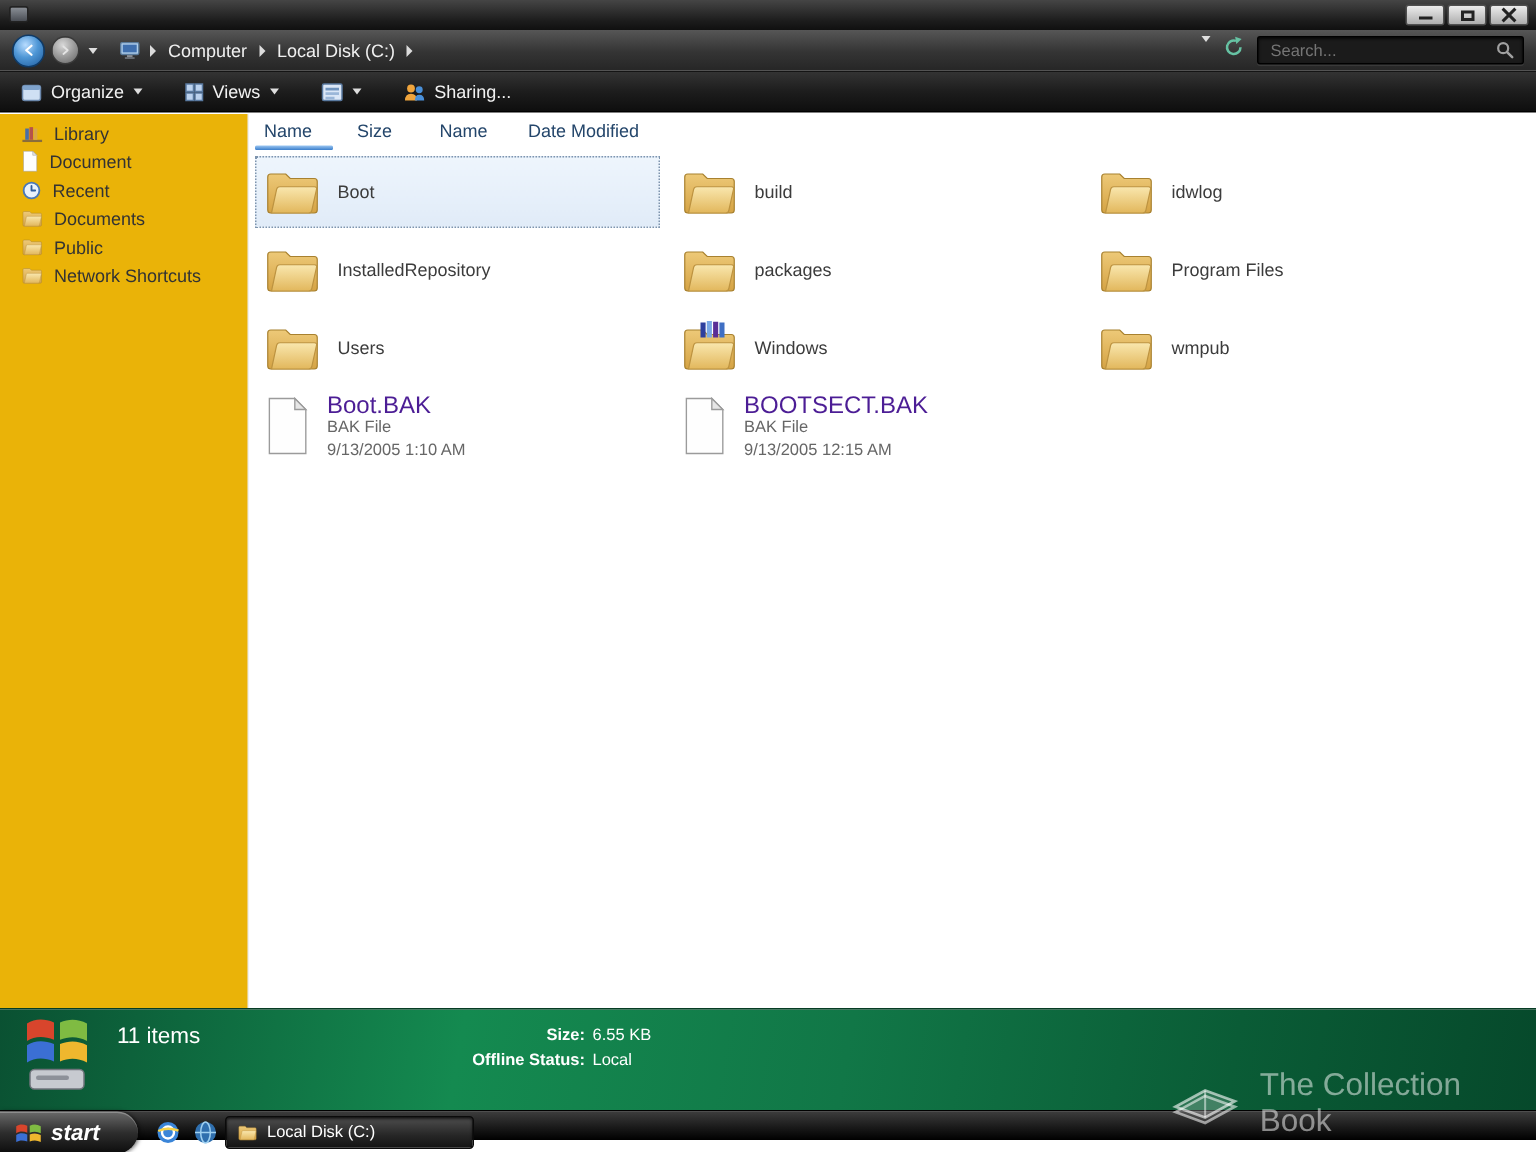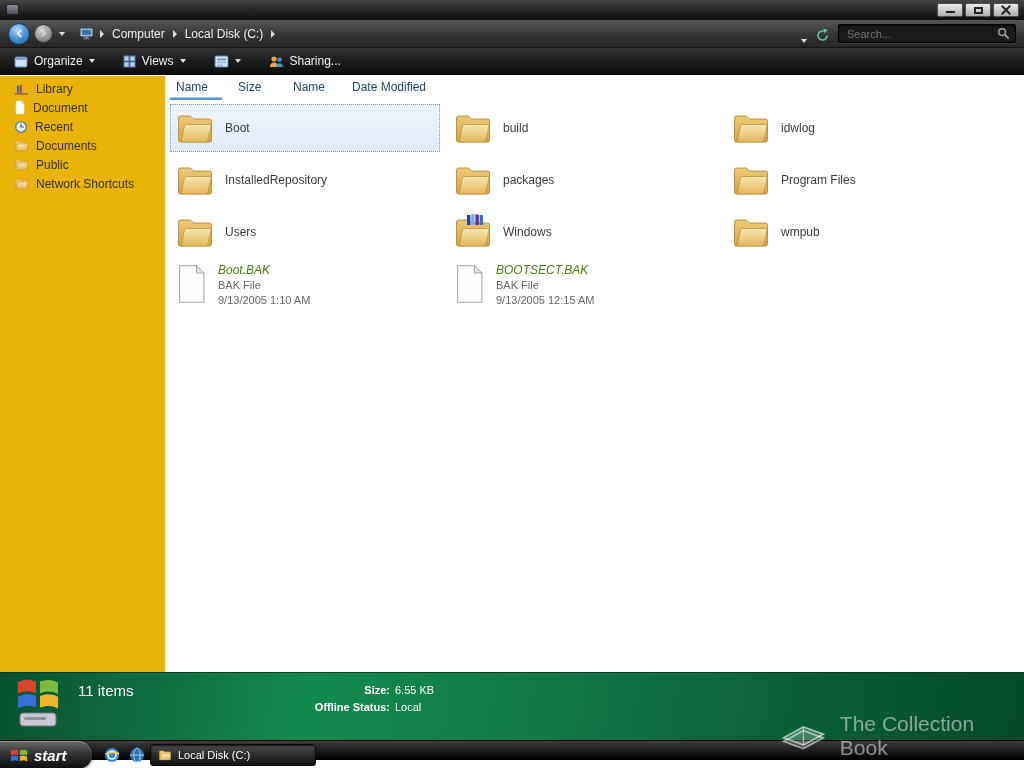--- a/index.html
+++ b/index.html
@@ -28,21 +28,21 @@
     background:radial-gradient(circle at 40% 30%,#b8dcff 0%,#4f97d6 45%,#1d5a9b 100%);}
   .fwd-btn{width:19px;height:19px;margin-left:4px;border:1px solid #3a3a3a;
     background:radial-gradient(circle at 40% 30%,#d8d8d8 0%,#9a9a9a 50%,#646464 100%);}
   .caret{width:0;height:0;border-left:3.5px solid transparent;border-right:3.5px solid transparent;
     border-top:4px solid #dedede;flex:0 0 auto;}
   .nav-caret{margin-left:6px;}
   .crumbs{display:flex;align-items:center;margin-left:14px;height:22px;}
   .crumb{color:#f0f0f0;font-size:12px;padding:0 2px;cursor:default;}
   .crumb-sep{width:0;height:0;border-top:4px solid transparent;border-bottom:4px solid transparent;
     border-left:4.5px solid #dcdcdc;margin:0 6px;}
-  .nav-right{margin-left:auto;display:flex;align-items:flex-end;gap:8px;}
+  .nav-right{margin-left:auto;display:flex;align-items:flex-start;gap:8px;}
   .searchbox{display:flex;align-items:center;width:178px;height:19px;border-radius:2px;
     background:#1b1b1b;border:1px solid #000;
     box-shadow:inset 0 1px 2px rgba(0,0,0,.8),0 1px 0 rgba(255,255,255,.08);padding:0 5px 0 6px;}
   .searchbox input{flex:1;background:transparent;border:none;outline:none;color:#b4b4b4;
     font-size:11px;font-family:"Liberation Sans",sans-serif;min-width:0;}
 
   
   .toolbar{position:absolute;left:0;top:48px;width:1024px;height:27px;
     background:linear-gradient(#333333,#1d1d1d 50%,#0e0e0e);
     border-bottom:1px solid #000;display:flex;align-items:center;padding:0 8px;gap:16px;}
@@ -66,21 +66,21 @@
   
   .tile{position:absolute;width:270px;height:48px;display:flex;align-items:center;gap:10px;
     padding:2px 4px;border:1px solid transparent;cursor:default;}
   .tile.selected{border:1px dotted #7e94ad;
     background:linear-gradient(rgba(236,244,252,.9),rgba(221,233,247,.9));}
   .tile .ficon{width:40px;height:40px;flex:0 0 auto;}
   .flabel{font-size:12px;color:#3c3c3c;}
   .tile.filetile{height:58px;align-items:flex-start;padding-top:4px;}
   .filetile .ficon{width:33px;height:42px;}
   .filemeta{font-size:11px;color:#666;line-height:15px;}
-  .filemeta .fname{font-size:12px;color:#4d7c0f;font-style:italic;}
+  .filemeta .fname{font-size:16px;color:#4c1d95;}
   .col0{left:170px}.col1{left:448px}.col2{left:726px}
   .row0{top:104px}.row1{top:156px}.row2{top:208px}.row3{top:258px}
 
   
   .statuspanel{position:absolute;left:0;top:672px;width:1024px;height:68px;
     background:linear-gradient(100deg,#0a5132 0%,#148a50 30%,#117747 55%,#0a5c36 80%,#06492b 100%);
     border-top:1px solid #063c24;}
   .drive-icon{position:absolute;left:10px;top:676px;}
   .status-count{position:absolute;left:78px;top:682px;font-size:15px;color:#fff;}
   .status-details{position:absolute;left:260px;top:682px;display:grid;

